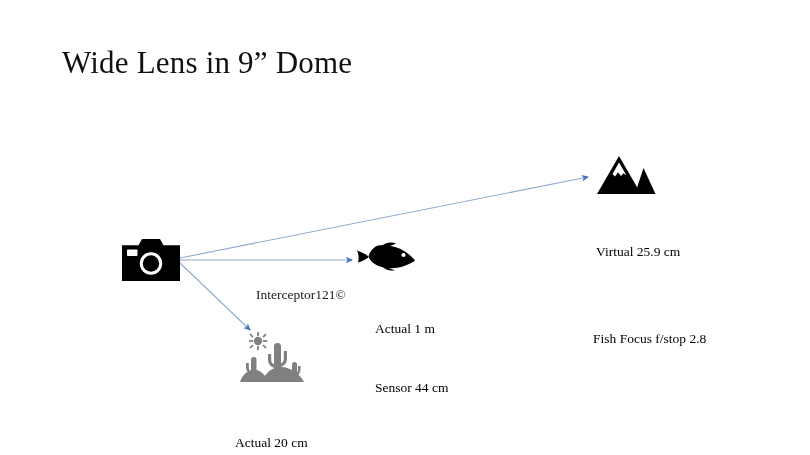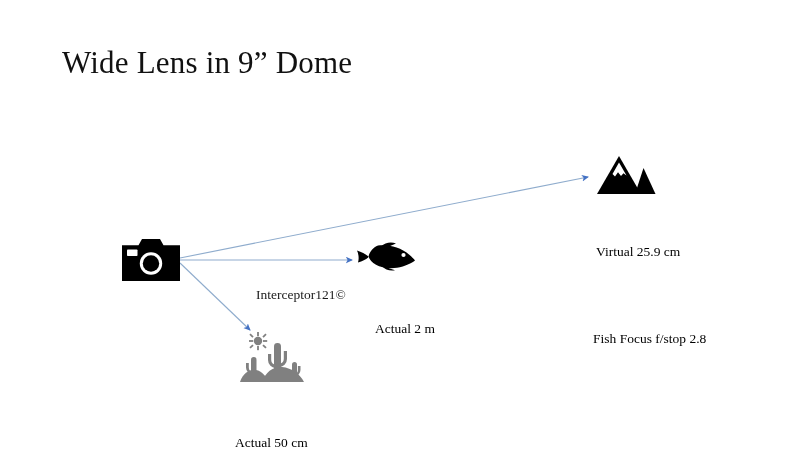--- a/index.html
+++ b/index.html
@@ -147,25 +147,26 @@
         <path d="M22 50 C26 39 34 34 42 35 C52 36 60 42 64 50 Z"></path>
       </g>
     </svg>
   </div>
 
   <div class="text-block" id="mountain-text">
     <span class="line">Virtual 25.9 cm</span>
   </div>
 
   <div class="text-block" id="fish-text">
-    <span class="line">Actual 2 m</span>
+    <span class="line">Actual 1 m</span>
+    <span class="line">Sensor 44 cm</span>
   </div>
 
   <div class="text-block" id="desert-text">
-    <span class="line">Actual 50 cm</span>
+    <span class="line">Actual 20 cm</span>
     
     
   </div>
 
   <div class="text-block" id="settings-text">
     <span class="line">Fish Focus f/stop 2.8</span>
     
   </div>
 
   <div id="watermark">Interceptor121©</div>

